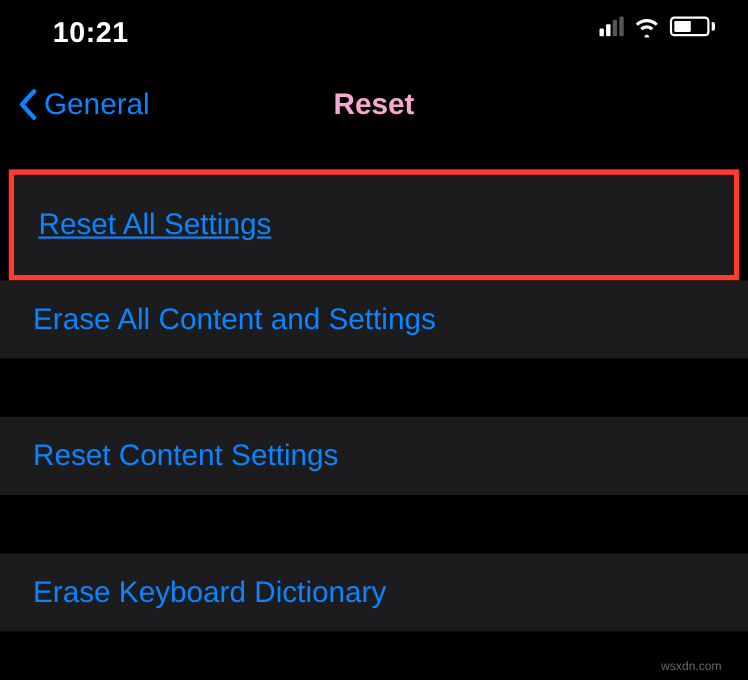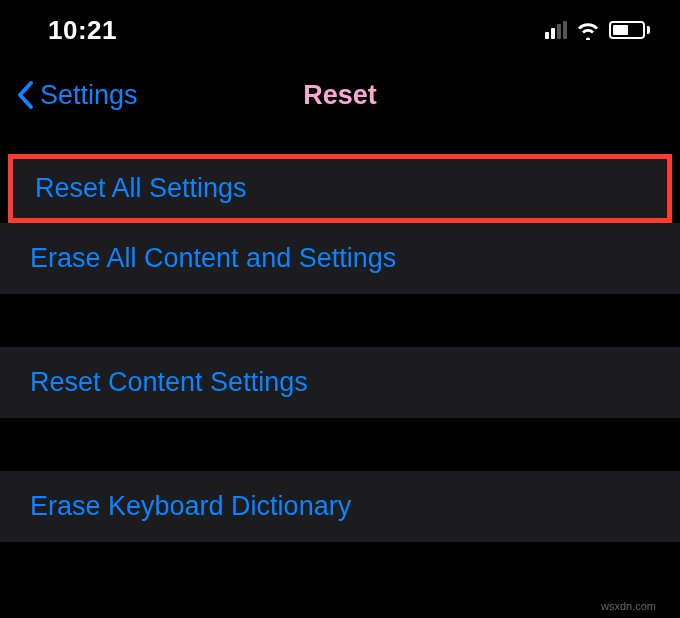--- a/index.html
+++ b/index.html
@@ -12,21 +12,21 @@
       width: 680px;
       height: 618px;
       background: #000;
       color: #fff;
       overflow: hidden;
       position: relative;
     }
     .status-bar {
       display: flex;
       justify-content: space-between;
-      align-items: center;
+      align-items: flex-start;
       padding: 14px 30px 14px 48px;
       height: 60px;
     }
     .time {
       font-size: 26px;
       font-weight: 600;
       letter-spacing: 0.5px;
     }
     .status-icons {
       display: flex;
@@ -123,21 +123,22 @@
     }
     .row:last-child {
       border-bottom: none;
     }
     .highlight-wrap {
       border: 5px solid #ff3b30;
       margin: 0 8px;
     }
     .highlight-wrap .row {
       border-bottom: none;
-      padding: 14px 22px;
+      padding: 30px 22px;
+      text-decoration: underline;
     }
     .watermark {
       position: absolute;
       bottom: 6px;
       right: 24px;
       font-size: 11px;
       color: #666;
     }
   </style>
 </head>
@@ -162,21 +163,21 @@
       <div class="battery-tip"></div>
     </div>
   </div>
 </div>
 
 <div class="nav-bar">
   <div class="back-btn">
     <svg class="back-chevron" viewBox="0 0 20 30">
       <polyline points="15,3 4,15 15,27" fill="none" stroke="#0a84ff" stroke-width="4" stroke-linecap="round" stroke-linejoin="round"></polyline>
     </svg>
-    <span>Settings</span>
+    <span>General</span>
   </div>
   <div class="nav-title">Reset</div>
 </div>
 
 <div class="content">
 
   <div class="highlight-wrap">
     <div class="row">
       <span>Reset All Settings</span>
     </div>

